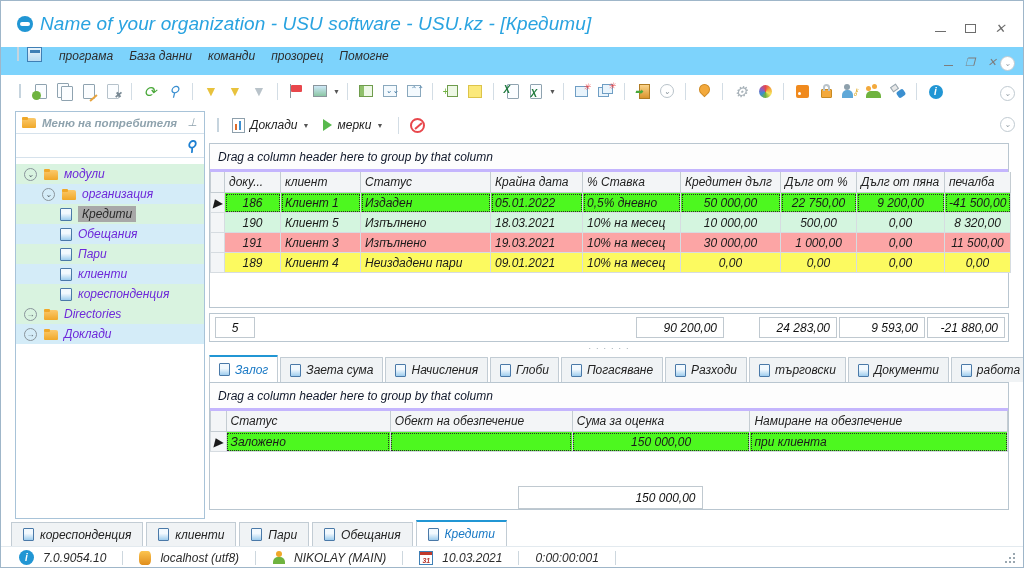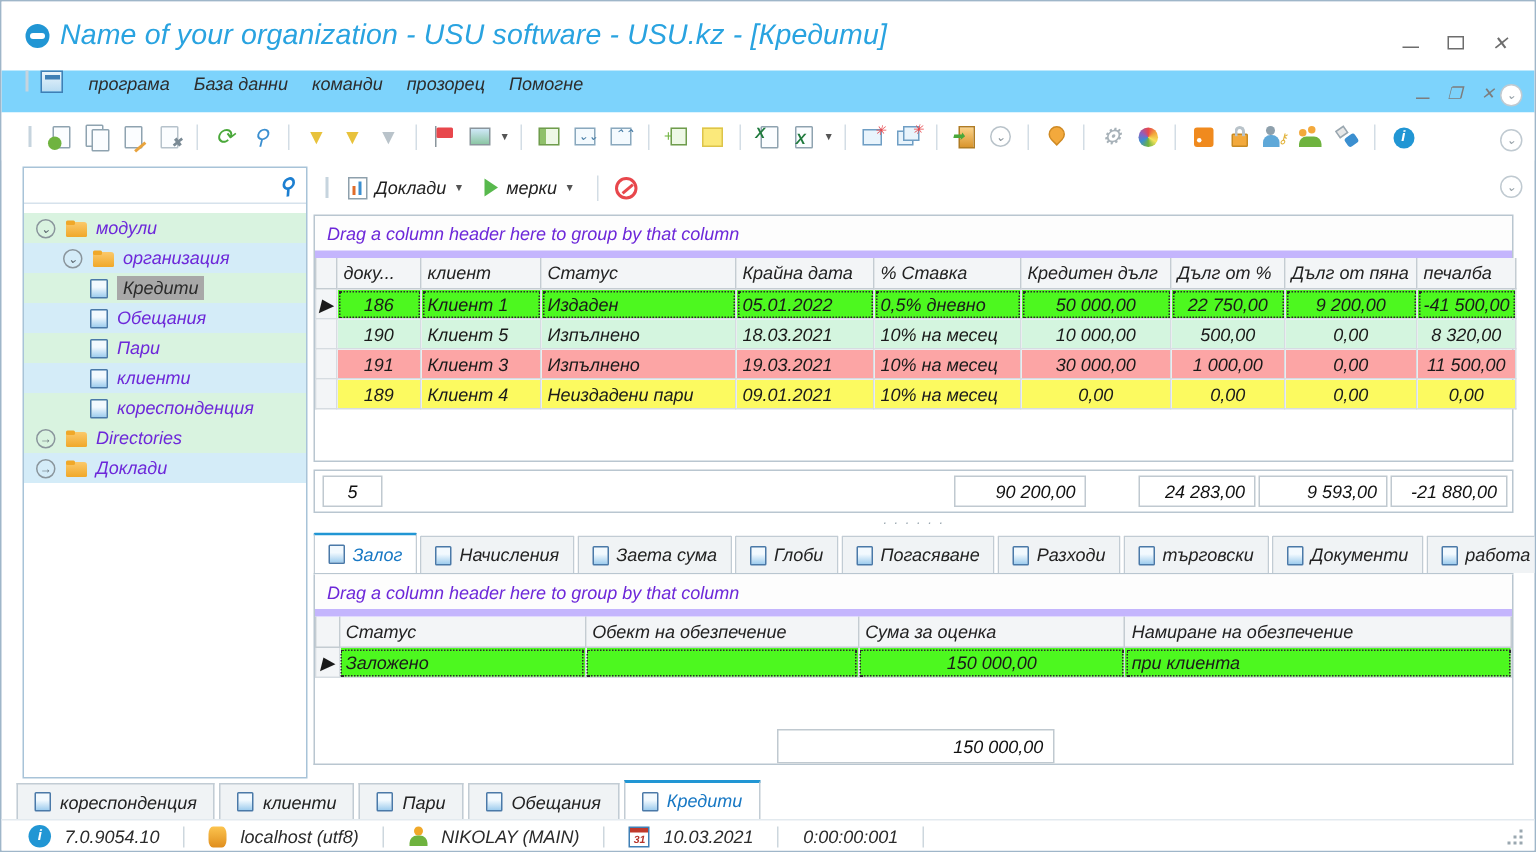--- a/index.html
+++ b/index.html
@@ -150,22 +150,22 @@
   .rpt-ic::after{content:"";position:absolute;left:6px;bottom:2px;width:2px;height:9px;background:#3c8fd0;}
   .tri { width:0;height:0;border-left:9px solid #58b94d;border-top:6px solid transparent;border-bottom:6px solid transparent; flex:none;}
   .stopico { width:15px;height:15px;border-radius:50%;border:2px solid #e8474c; position:relative; flex:none;}
   .stopico::after{content:"";position:absolute;left:2px;top:5px;width:9px;height:2px;background:#e8474c;transform:rotate(-40deg);}
 
   .gridbox {
     position: absolute; left: 208px; top: 142px; width: 800px; height: 165px;
     border: 1px solid #b9c6d0; background: #ffffff;
   }
   .groupbar {
-    height: 28px; background: #fdfdfd; color: #6d28d9; font-size: 12px;
-    display: flex; align-items: center; padding-left: 8px; border-bottom: 5px solid #c4b5fd;
+    height: 28px; background: #fdfdfd; color: #0f172a; font-size: 12px;
+    display: flex; align-items: center; padding-left: 8px; border-bottom: 3px solid #c4b5fd;
   }
   table.grid { border-collapse: collapse; width: 100%; table-layout: fixed; }
   table.grid th {
     background: #f3f5f7; border: 1px solid #c4ccd2; border-top: none;
     font-weight: normal; font-size: 12px; color: #222; text-align: left;
     padding: 3px 4px; height: 20px; white-space: nowrap; overflow: hidden;
   }
   table.grid td {
     border: 1px solid #d6dce1; font-size: 12px; color: #1a1a1a;
     padding: 2px 4px; height: 20px; white-space: nowrap; overflow: hidden;
@@ -486,20 +486,25 @@
     <div class="tb-btn">
       <span class="ic">
         <span style="position:absolute;left:2px;top:2px;width:14px;height:14px;border-radius:50%;background:#2196d4;color:#fff;font-size:10px;font-weight:bold;text-align:center;line-height:14px;">i</span>
       </span>
     </div>
   </div>
   <div class="side-chev" style="top:85px;">⌄</div>
   <div class="side-chev" style="top:116px;">⌄</div>
 
   <div class="leftpanel">
+    <div class="lp-head">
+      <span class="folder-ic"></span>
+      <span class="lp-title">Меню на потребителя</span>
+      <span class="pin">⊥</span>
+    </div>
     <div class="lp-search">
       <span class="searchglyph">⚲</span>
     </div>
     <div class="tree" id="tree">
         <div class="trow g" style="padding-left: 8px;">
           <span class="exp">⌄</span>
           <span class="folder-ic"></span>
           <span class="tlabel">модули</span>
         </div>
         <div class="trow b" style="padding-left: 26px;">
@@ -651,25 +656,25 @@
 
   <div class="splitter">· · · · · ·</div>
 
   <div class="tabstrip" id="detail-tabs">
       <div class="tab active">
         <span class="tab-ic"></span>
         <span>Залог</span>
       </div>
       <div class="tab">
         <span class="tab-ic"></span>
+        <span>Заета сума</span>
+      </div>
+      <div class="tab">
+        <span class="tab-ic"></span>
         <span>Начисления</span>
-      </div>
-      <div class="tab">
-        <span class="tab-ic"></span>
-        <span>Заета сума</span>
       </div>
       <div class="tab">
         <span class="tab-ic"></span>
         <span>Глоби</span>
       </div>
       <div class="tab">
         <span class="tab-ic"></span>
         <span>Погасяване</span>
       </div>
       <div class="tab">

